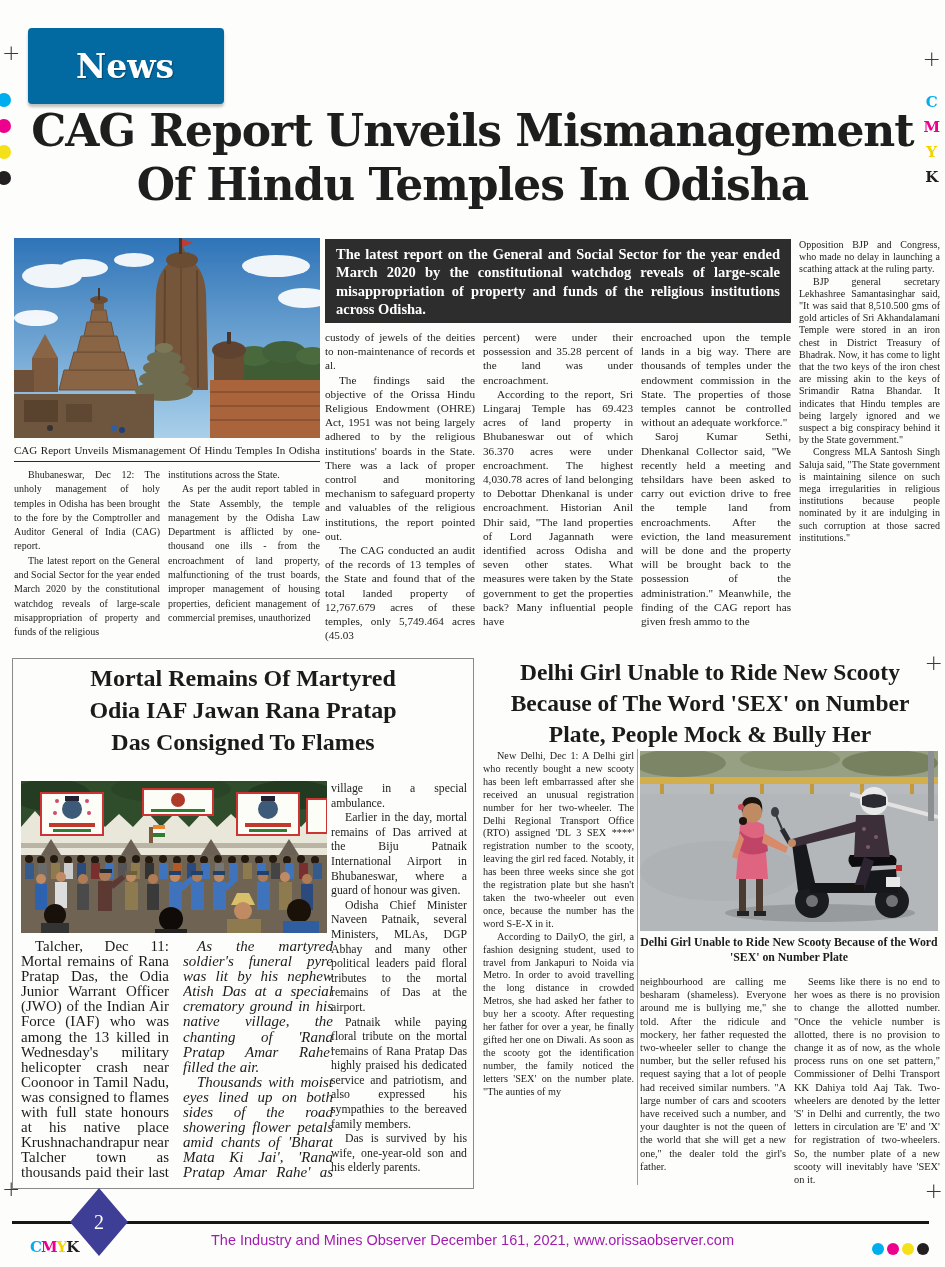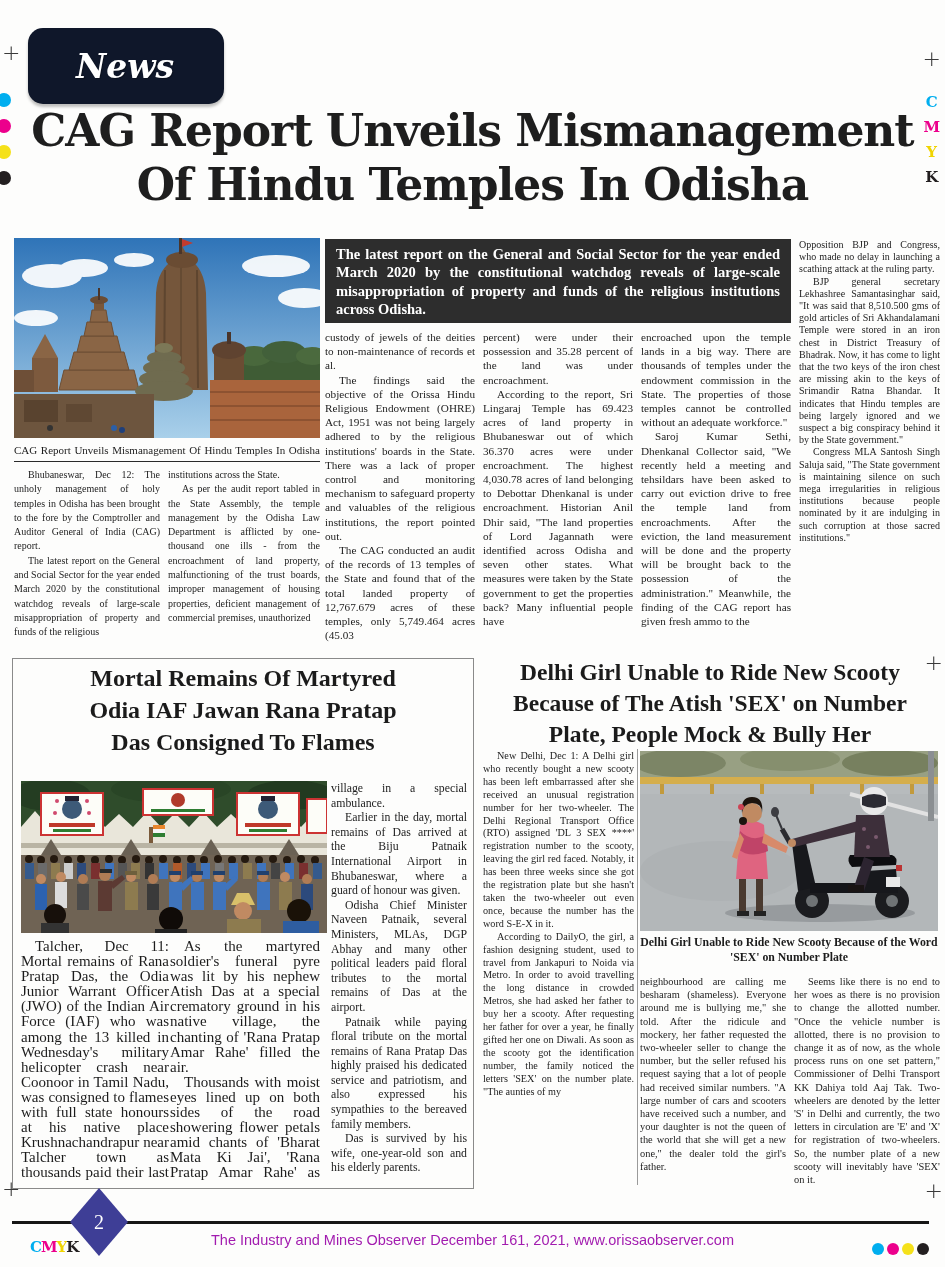--- a/index.html
+++ b/index.html
@@ -11,22 +11,22 @@
   
   .regmark { position:absolute; font-family:"DejaVu Sans", sans-serif; font-size:22px; font-weight:200; color:#3a3a3a; line-height:1; }
   .dotcol { position:absolute; left:-3px; top:93px; }
   .dotcol .dot { width:14px; height:14px; border-radius:50%; margin-bottom:12px; }
   .d-cyan{background:#00aeef} .d-mag{background:#ec008c} .d-yel{background:#f5e11a} .d-blk{background:#231f20}
   .cmyk-col { position:absolute; right:5px; top:90px; font-family:"DejaVu Serif", serif; font-weight:bold; font-size:15px; line-height:25px; text-align:center; }
   .cmyk-col .c{color:#00aeef} .cmyk-col .m{color:#ec008c} .cmyk-col .y{color:#f0d400} .cmyk-col .k{color:#231f20}
   
   .news-badge {
     position:absolute; left:28px; top:28px; width:196px; height:76px;
-    background:#0f172a; border-radius:15px; box-shadow:0 3px 3px rgba(0,0,0,.25);
-    display:flex; align-items:center;font-style:italic;
+    background:#0369a1; border-radius:4px; box-shadow:0 3px 3px rgba(0,0,0,.25);
+    display:flex; align-items:center;
   }
   .news-badge span { color:#fff; font-family:"DejaVu Serif", serif; font-weight:bold; font-size:33px; margin-left:48px; text-shadow:1px 1px 1px rgba(0,0,0,.3); }
   .main-headline { position:absolute; left:8px; right:8px; top:104px; text-align:center;
     font-family:"DejaVu Serif", serif; font-weight:bold; font-size:44px; line-height:1.22; letter-spacing:-1px; color:#1e1e1e; }
   .main-headline p { margin:0; }
   
   .col { position:absolute; text-align:justify; overflow:hidden; }
   .col p { margin:0; text-indent:14px; }
   .col.cont p:first-child { text-indent:0; }
   .s1ab { font-size:10px;   line-height:14.3px; }
@@ -336,37 +336,37 @@
         <circle cx="222" cy="130" r="9" fill="#c08a62"></circle>
           <rect x="206" y="138" width="34" height="14" fill="#8d7b4f"></rect>
         <circle cx="278" cy="130" r="12" fill="#1a1208"></circle>
           <rect x="262" y="140" width="36" height="12" fill="#2e5da0"></rect>
       </svg>
     </div>
 
     <div class="col s2ab" style="left:8px; top:280px; width:148px; height:242px;">
         <p>Talcher, Dec 11: Mortal remains of Rana Pratap Das, the Odia Junior Warrant Officer (JWO) of the Indian Air Force (IAF) who was among the 13 killed in Wednesday's military helicopter crash near Coonoor in Tamil Nadu, was consigned to flames with full state honours at his native place Krushnachandrapur near Talcher town as thousands paid their last respects.</p>
       </div>
-    <div class="col s2ab" style="left:157px; top:280px; width:150px; height:242px;">
+    <div class="col s2ab" style="left:170px; top:280px; width:150px; height:242px;font-style:italic;">
         <p>As the martyred soldier's funeral pyre was lit by his nephew Atish Das at a special crematory ground in his native village, the chanting of 'Rana Pratap Amar Rahe' filled the air.</p>
         <p>Thousands with moist eyes lined up on both sides of the road showering flower petals amid chants of 'Bharat Mata Ki Jai', 'Rana Pratap Amar Rahe' as the special ambulance carrying the mortal remains of the fallen soldier reached his native</p>
       </div>
     <div class="col s2c cont" style="left:318px; top:122px; width:136px; height:400px;">
         <p>village in a special ambulance.</p>
         <p>Earlier in the day, mortal remains of Das arrived at the Biju Patnaik International Airport in Bhubaneswar, where a guard of honour was given.</p>
         <p>Odisha Chief Minister Naveen Patnaik, several Ministers, MLAs, DGP Abhay and many other political leaders paid floral tributes to the mortal remains of Das at the airport.</p>
         <p>Patnaik while paying floral tribute on the mortal remains of Rana Pratap Das highly praised his dedicated service and patriotism, and also expressed his sympathies to the bereaved family members.</p>
         <p>Das is survived by his wife, one-year-old son and his elderly parents.</p>
       </div>
   </div>
 
   <div class="story3-sec">
     <div class="story3-head">
         <p>Delhi Girl Unable to Ride New Scooty</p>
-        <p>Because of The Atish 'SEX' on Number</p>
+        <p>Because of The Word 'SEX' on Number</p>
         <p>Plate, People Mock &amp; Bully Her</p>
       </div>
     <div class="colrule"></div>
 
     <div class="col s3a" style="left:3px; top:95px; width:151px; height:390px;">
         <p>New Delhi, Dec 1: A Delhi girl who recently bought a new scooty has been left embarrassed after she received an unusual registration number for her two-wheeler. The Delhi Regional Transport Office (RTO) assigned 'DL 3 SEX ****' registration number to the scooty, leaving the girl red faced. Notably, it has been three weeks since she got the registration plate but she hasn't taken the two-wheeler out even once, because the number has the word S-E-X in it.</p>
         <p>According to DailyO, the girl, a fashion designing student, used to travel from Jankapuri to Noida via Metro. In order to avoid travelling the long distance in crowded Metros, she had asked her father to buy her a scooty. After requesting her father for over a year, he finally gifted her one on Diwali. As soon as the scooty got the identification number, the family noticed the letters 'SEX' on the number plate. "The aunties of my</p>
       </div>
 
     <div class="fig" style="left:160px; top:96px;">

